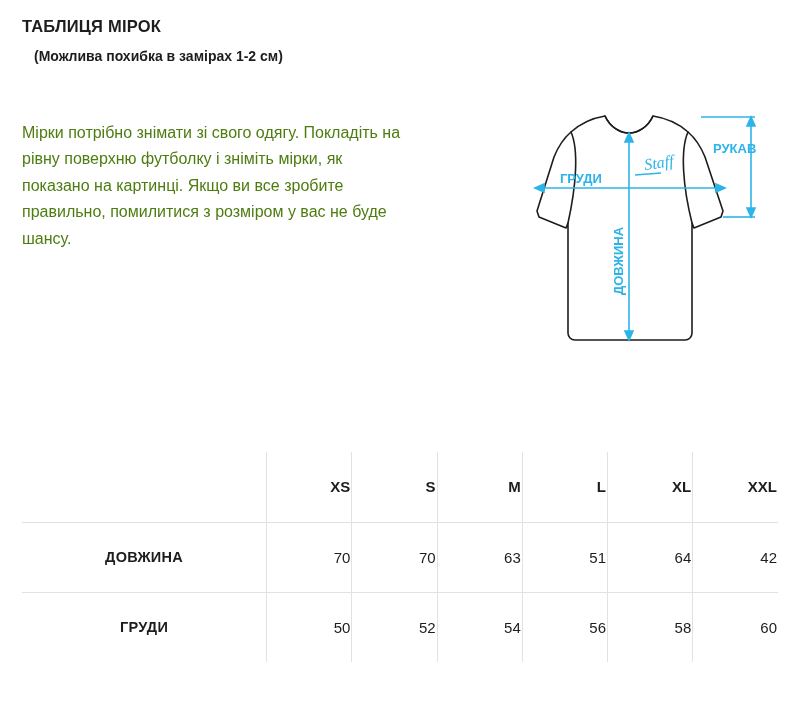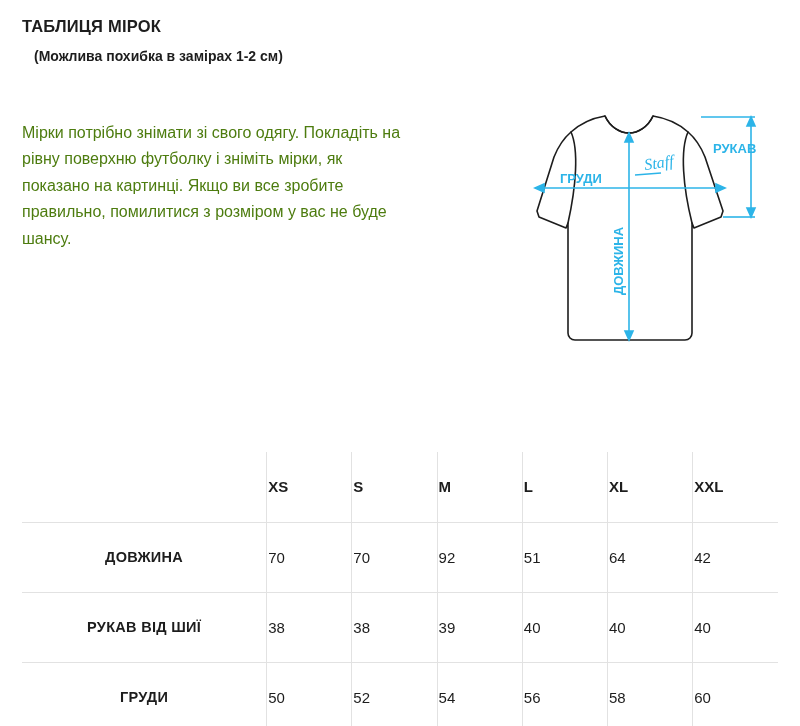--- a/index.html
+++ b/index.html
@@ -68,21 +68,21 @@
     width: 756px;
     border-collapse: collapse;
     font-size: 15px;
   }
   .size-table col.label-col { width: 244px; }
   .size-table col.size-col { width: 85px; }
   .size-table th, .size-table td {
     border-right: 1px solid #e2e2e2;
     border-bottom: 1px solid #e2e2e2;
     height: 70px;
-    text-align: left;
+    text-align: right;
     vertical-align: middle;
     font-weight: normal;
     color: #1d1d1d;
   }
   .size-table thead th {
     font-weight: bold;
     font-size: 15px;
     border-bottom: 1px solid #e2e2e2;
   }
   .size-table thead th.corner {
@@ -171,33 +171,24 @@
         <th>L</th>
         <th>XL</th>
         <th>XXL</th>
       </tr>
     </thead>
     <tbody>
       <tr>
         <th class="row-label">ДОВЖИНА</th>
         <td>70</td>
         <td>70</td>
-        <td>92</td>
+        <td>63</td>
         <td>51</td>
         <td>64</td>
         <td>42</td>
-      </tr>
-      <tr>
-        <th class="row-label">РУКАВ ВІД ШИЇ</th>
-        <td>38</td>
-        <td>38</td>
-        <td>39</td>
-        <td>40</td>
-        <td>40</td>
-        <td>40</td>
       </tr>
       <tr>
         <th class="row-label">ГРУДИ</th>
         <td>50</td>
         <td>52</td>
         <td>54</td>
         <td>56</td>
         <td>58</td>
         <td>60</td>
       </tr>

